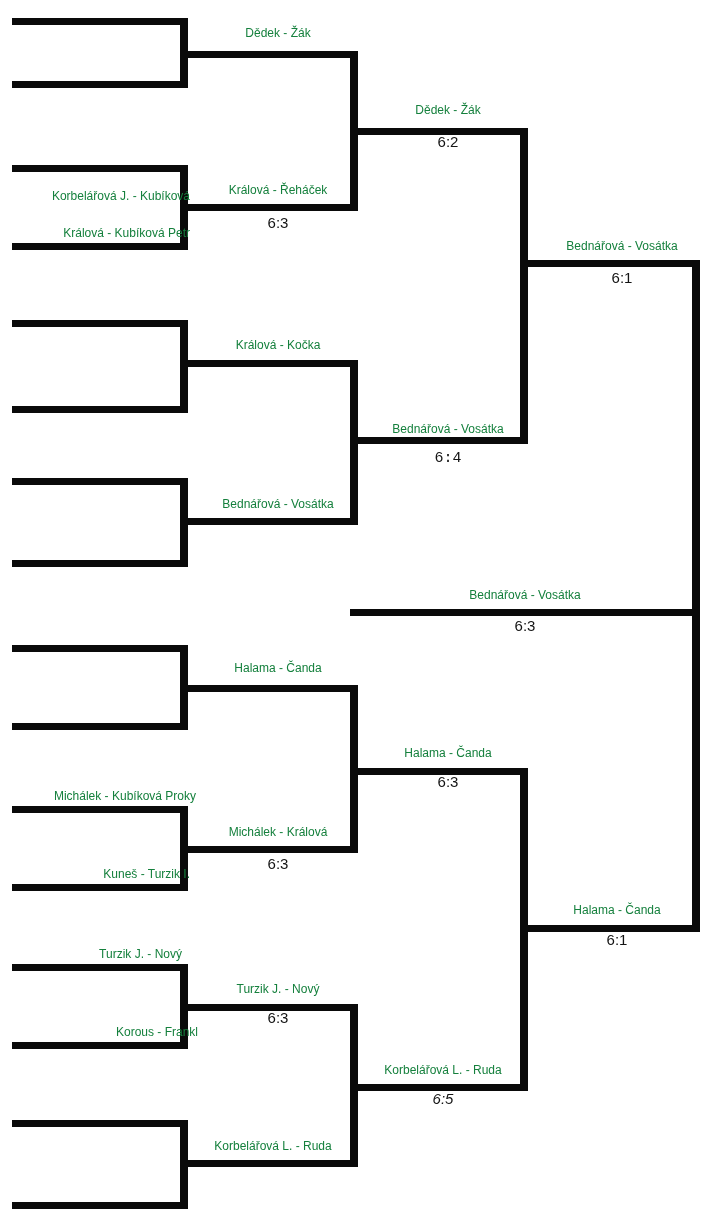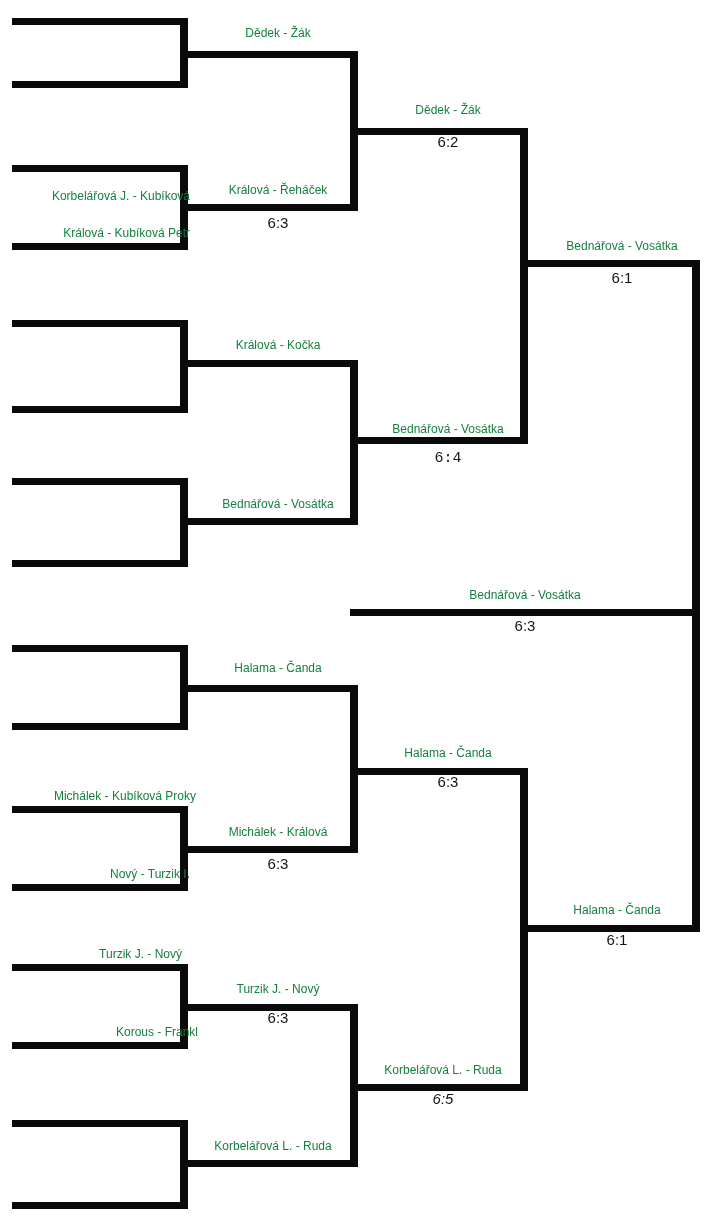--- a/index.html
+++ b/index.html
@@ -113,21 +113,21 @@
   <div class="hline" style="left:12px;  top:645px; width:176px;"></div>
   <div class="hline" style="left:12px;  top:723px; width:176px;"></div>
   <div class="vline" style="left:180px; top:645px; height:85px;"></div>
   <div class="lbl right" style="left:0px; top:627px; width:182px;"></div>
   <div class="lbl right" style="left:0px; top:705px; width:182px;"></div>
 
   <div class="hline" style="left:12px;  top:806px; width:176px;"></div>
   <div class="hline" style="left:12px;  top:884px; width:176px;"></div>
   <div class="vline" style="left:180px; top:806px; height:85px;"></div>
   <div class="lbl right" style="left:0px; top:788px; width:196px;">Michálek - Kubíková Proky</div>
-  <div class="lbl right" style="left:0px; top:866px; width:190px;">Nový - Turzik I.</div>
+  <div class="lbl right" style="left:0px; top:866px; width:190px;">Kuneš - Turzik I.</div>
 
   <div class="hline" style="left:180px; top:685px; width:178px;"></div>
   <div class="lbl center" style="left:188px; top:660px; width:180px;">Halama - Čanda</div>
   <div class="score" style="left:188px; top:691px; width:180px;"></div>
 
   <div class="hline" style="left:180px; top:846px; width:178px;"></div>
   <div class="lbl center" style="left:188px; top:824px; width:180px;">Michálek - Králová</div>
   <div class="score" style="left:188px; top:856px; width:180px;">6:3</div>
 
   <div class="vline" style="left:350px; top:685px; height:168px;"></div>

